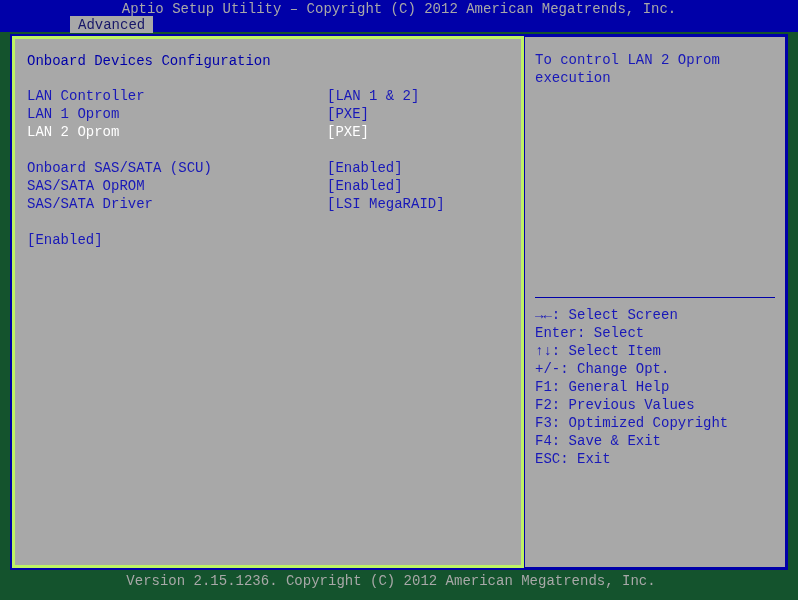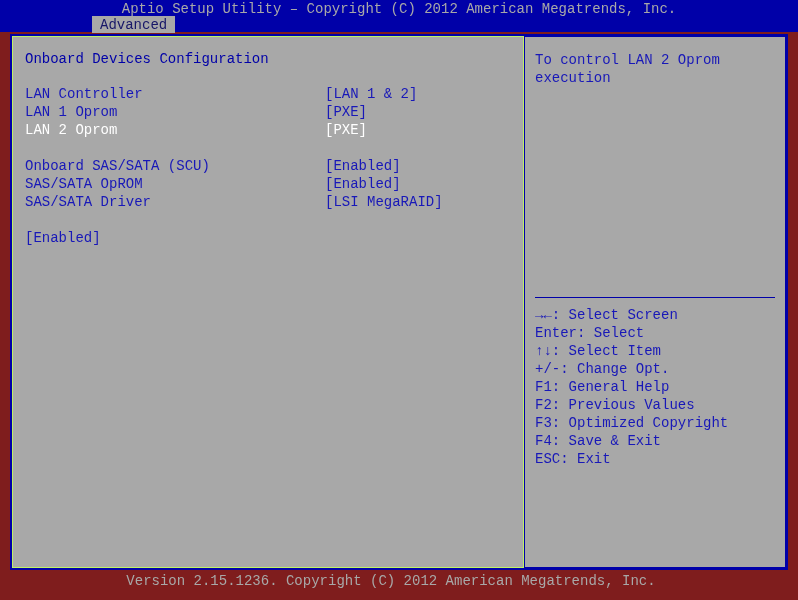--- a/index.html
+++ b/index.html
@@ -7,39 +7,38 @@
     background: #000;
     width: 798px;
     height: 600px;
     font-family: "Courier New", monospace;
     font-size: 14px;
     overflow: hidden;
   }
   .frame {
     width: 798px;
     height: 600px;
-    background: #7f1d1d;
+    background: #14532d;
     position: relative;
   }
   .titlebar {
     position: absolute;
     top: 0; left: 0; right: 0;
     height: 32px;
     background: #0000a8;
     color: #a8a8a8;
     text-align: center;
     line-height: 18px;
     padding-top: 0px;
   }
   .tabs {
     position: absolute;
     top: 16px;
     left: 70px;
     height: 18px;
-    margin-left: 22px;
   }
   .tab {
     display: inline-block;
     background: #a8a8a8;
     color: #171768;
     padding: 1px 8px 0 8px;
     font-size: 14px;
   }
   .panel {
     position: absolute;
@@ -47,21 +46,21 @@
     left: 10px;
     right: 10px;
     bottom: 30px;
     background: #a8a8a8;
     border: 2px solid #0000a8;
   }
   .mainarea {
     position: absolute;
     top: 0; left: 0; bottom: 0;
     width: 512px;
-    border: 1px solid #bef264;
+    border: 3px solid #bef264;
     padding: 14px 8px 8px 12px;
   }
   .side {
     position: absolute;
     top: 0; right: 0; bottom: 0;
     left: 512px;
     border: 1px solid #0000a8;
     padding: 14px 10px 8px 10px;
     color: #0000a8;
   }

